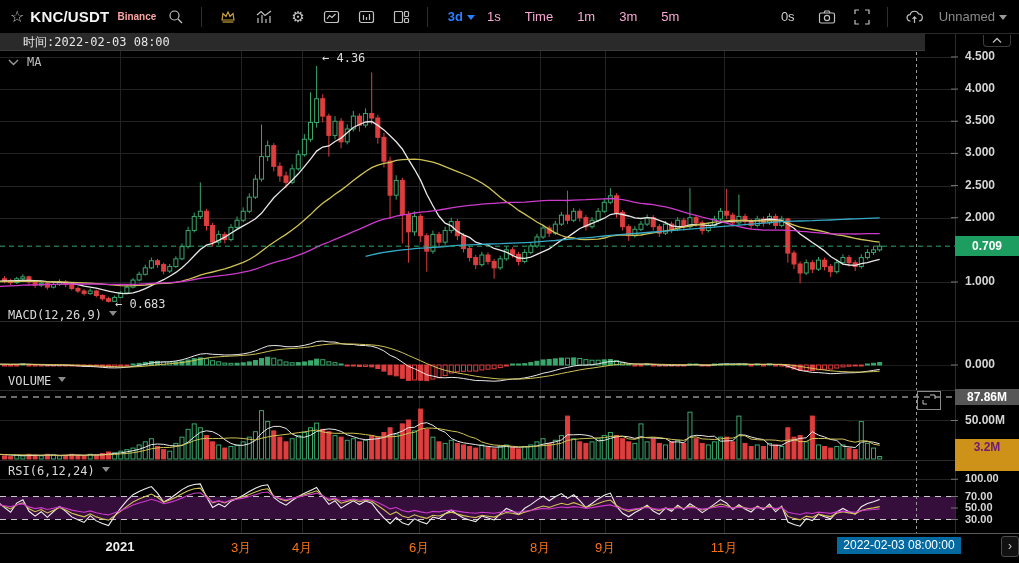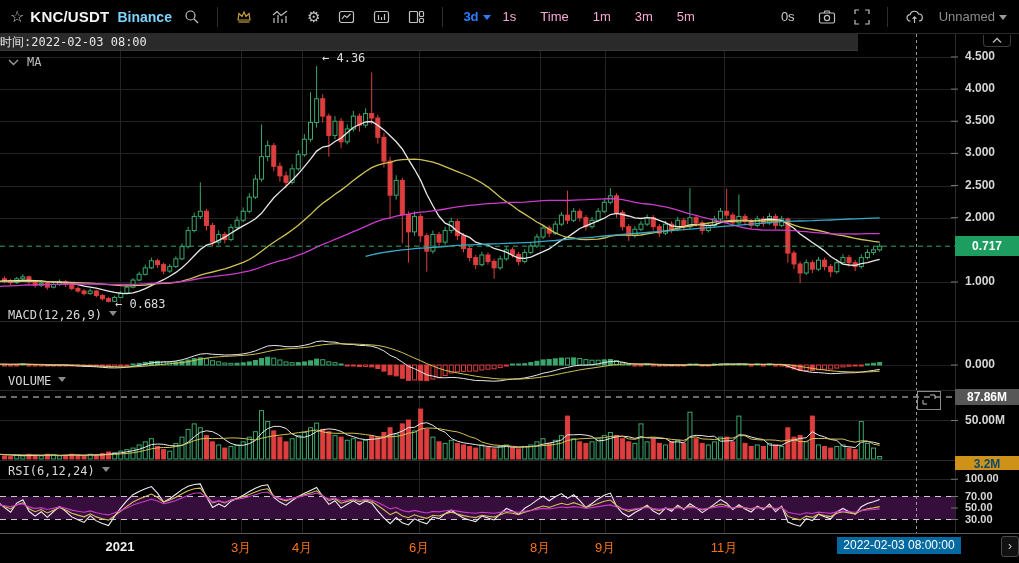--- a/index.html
+++ b/index.html
@@ -4,39 +4,39 @@
 <style>
   html,body{margin:0;padding:0;background:#000;}
   #app{position:relative;width:1019px;height:563px;background:#000;overflow:hidden;
        font-family:"Liberation Sans",sans-serif;color:#d0d0d0;}
   svg{display:block;}
   
   #toolbar{position:absolute;left:0;top:0;width:1019px;height:33px;background:#000;
            display:flex;align-items:center;z-index:5;}
   .tb-star{font-size:16px;color:#c9c9c9;margin:0 6px 0 10px;}
   .tb-symbol{font-size:15px;font-weight:bold;color:#f4f4f4;letter-spacing:.2px;}
-  .tb-exchange{font-size:14px;font-weight:bold;color:#7dd3fc;margin-left:8px;}
+  .tb-exchange{font-size:10px;font-weight:bold;color:#fca5a5;margin-left:8px;}
   .tb-icon{margin:0 9px;display:flex;align-items:center;cursor:pointer;}
   .tb-icon svg{stroke:#c2c2c2;fill:none;stroke-width:1.2;}
   .tb-gear{font-size:15px;color:#c2c2c2;margin:0 9px;cursor:pointer;}
   .tb-sep{width:1px;height:20px;background:#2e2e2e;margin:0 8px;}
   .tb-interval{font-size:13px;font-weight:bold;color:#2b7fff;margin:0 4px 0 12px;cursor:pointer;}
   .caret{width:0;height:0;border:4px solid transparent;border-top-width:5px;display:inline-block;}
   .caret.blue{border-top-color:#2b7fff;margin-top:5px;}
   .caret.grey{border-top-color:#9a9a9a;margin-top:5px;}
   .caret.dim{border-top-color:#8a8a8a;}
   .tb-item{font-size:13px;color:#f9a8d4;margin:0 12px;cursor:pointer;}
   .tb-right{margin-left:auto;display:flex;align-items:center;}
   .tb-countdown{font-size:13px;color:#cfcfcf;margin-right:14px;}
   .tb-unnamed{font-size:13px;color:#8c8c8c;margin:0 4px 0 6px;cursor:pointer;}
   
   .mono{font-family:"DejaVu Sans Mono",monospace;}
-  #infobar{position:absolute;left:0;top:34px;width:858px;height:17px;background:#2a2a2a;
+  #infobar{position:absolute;left:0;top:34px;width:925px;height:17px;background:#2a2a2a;
            border-bottom:1px solid #3a3a3a;font-size:12px;line-height:17px;color:#e6e6e6;
-           padding-left:0;box-sizing:border-box;z-index:3;}
+           padding-left:23px;box-sizing:border-box;z-index:3;}
   .pane-label{position:absolute;display:flex;align-items:center;font-size:12px;color:#d8d8d8;
               z-index:3;cursor:pointer;}
   .pane-label .caret{margin-left:7px;}
   .annot{position:absolute;font-size:12px;color:#dcdcdc;z-index:3;white-space:pre;}
   .axis-label{position:absolute;left:965px;width:50px;font-size:12px;font-weight:600;color:#d6d6d6;z-index:3;}
   .badge{position:absolute;left:955px;width:64px;text-align:center;font-weight:700;z-index:4;}
   .time-label{position:absolute;top:539px;transform:translateX(-50%);font-size:13px;color:#f97316;z-index:3;}
   .time-label.year{font-weight:bold;color:#f0f0f0;font-size:13px;}
   #time-badge{position:absolute;left:837px;top:537px;width:124px;height:17px;background:#0369a1;
               color:#fff;font-size:12px;line-height:17px;text-align:center;z-index:4;}
@@ -830,25 +830,25 @@
       <div class="axis-label" style="top: 145.4px;">3.000</div>
       <div class="axis-label" style="top: 177.55px;">2.500</div>
       <div class="axis-label" style="top: 209.7px;">2.000</div>
       <div class="axis-label" style="top: 274px;">1.000</div>
       <div class="axis-label" style="top: 472.25px; font-size: 11px;">100.00</div>
       <div class="axis-label" style="top: 489.5px; font-size: 11px;">70.00</div>
       <div class="axis-label" style="top: 501px; font-size: 11px;">50.00</div>
       <div class="axis-label" style="top: 512.5px; font-size: 11px;">30.00</div>
     </div>
 
-  <div class="badge" style="top:236px;height:20px;line-height:20px;background:#1d9d5f;color:#fff;font-size:12px">0.717</div>
+  <div class="badge" style="top:236px;height:20px;line-height:20px;background:#1d9d5f;color:#fff;font-size:12px">0.709</div>
   <div class="axis-label" style="top:357px">0.000</div>
   <div class="badge" style="top:389px;height:16px;line-height:16px;background:#575757;color:#fff;font-size:12px">87.86M</div>
   <div class="axis-label" style="top:413px">50.00M</div>
-  <div class="badge" style="top:456px;height:14px;line-height:16px;background:#cf9218;color:#0c4a6e;font-size:12px">3.2M</div>
+  <div class="badge" style="top:439px;height:32px;line-height:16px;background:#cf9218;color:#701a75;font-size:12px">3.2M</div>
 
   <div id="region-icon">
     <svg width="24" height="19" viewBox="0 0 24 19">
         <rect x="0.5" y="0.5" width="23" height="18" fill="none" stroke="#8a8a8a"></rect>
         <polyline points="13,4 18,4 18,8" fill="none" stroke="#c0c0c0"></polyline>
         <polyline points="6,9 6,13 10,13" fill="none" stroke="#c0c0c0"></polyline>
       </svg>
   </div>
 
   <div id="time-axis">

